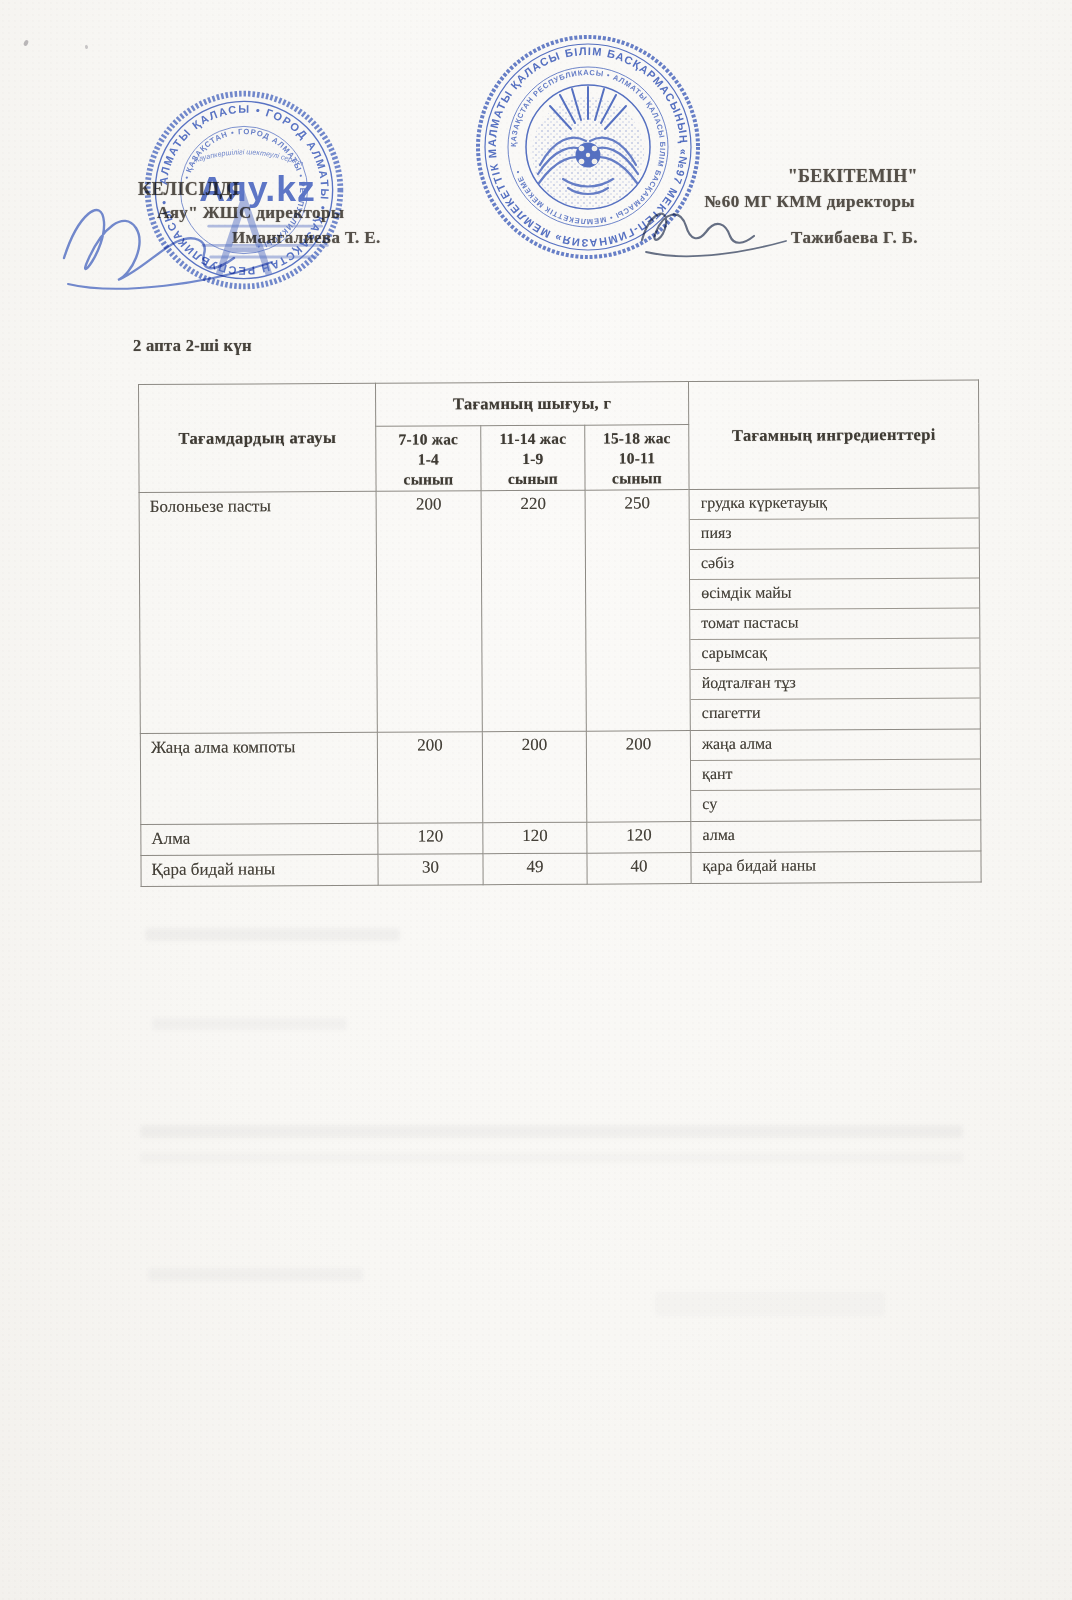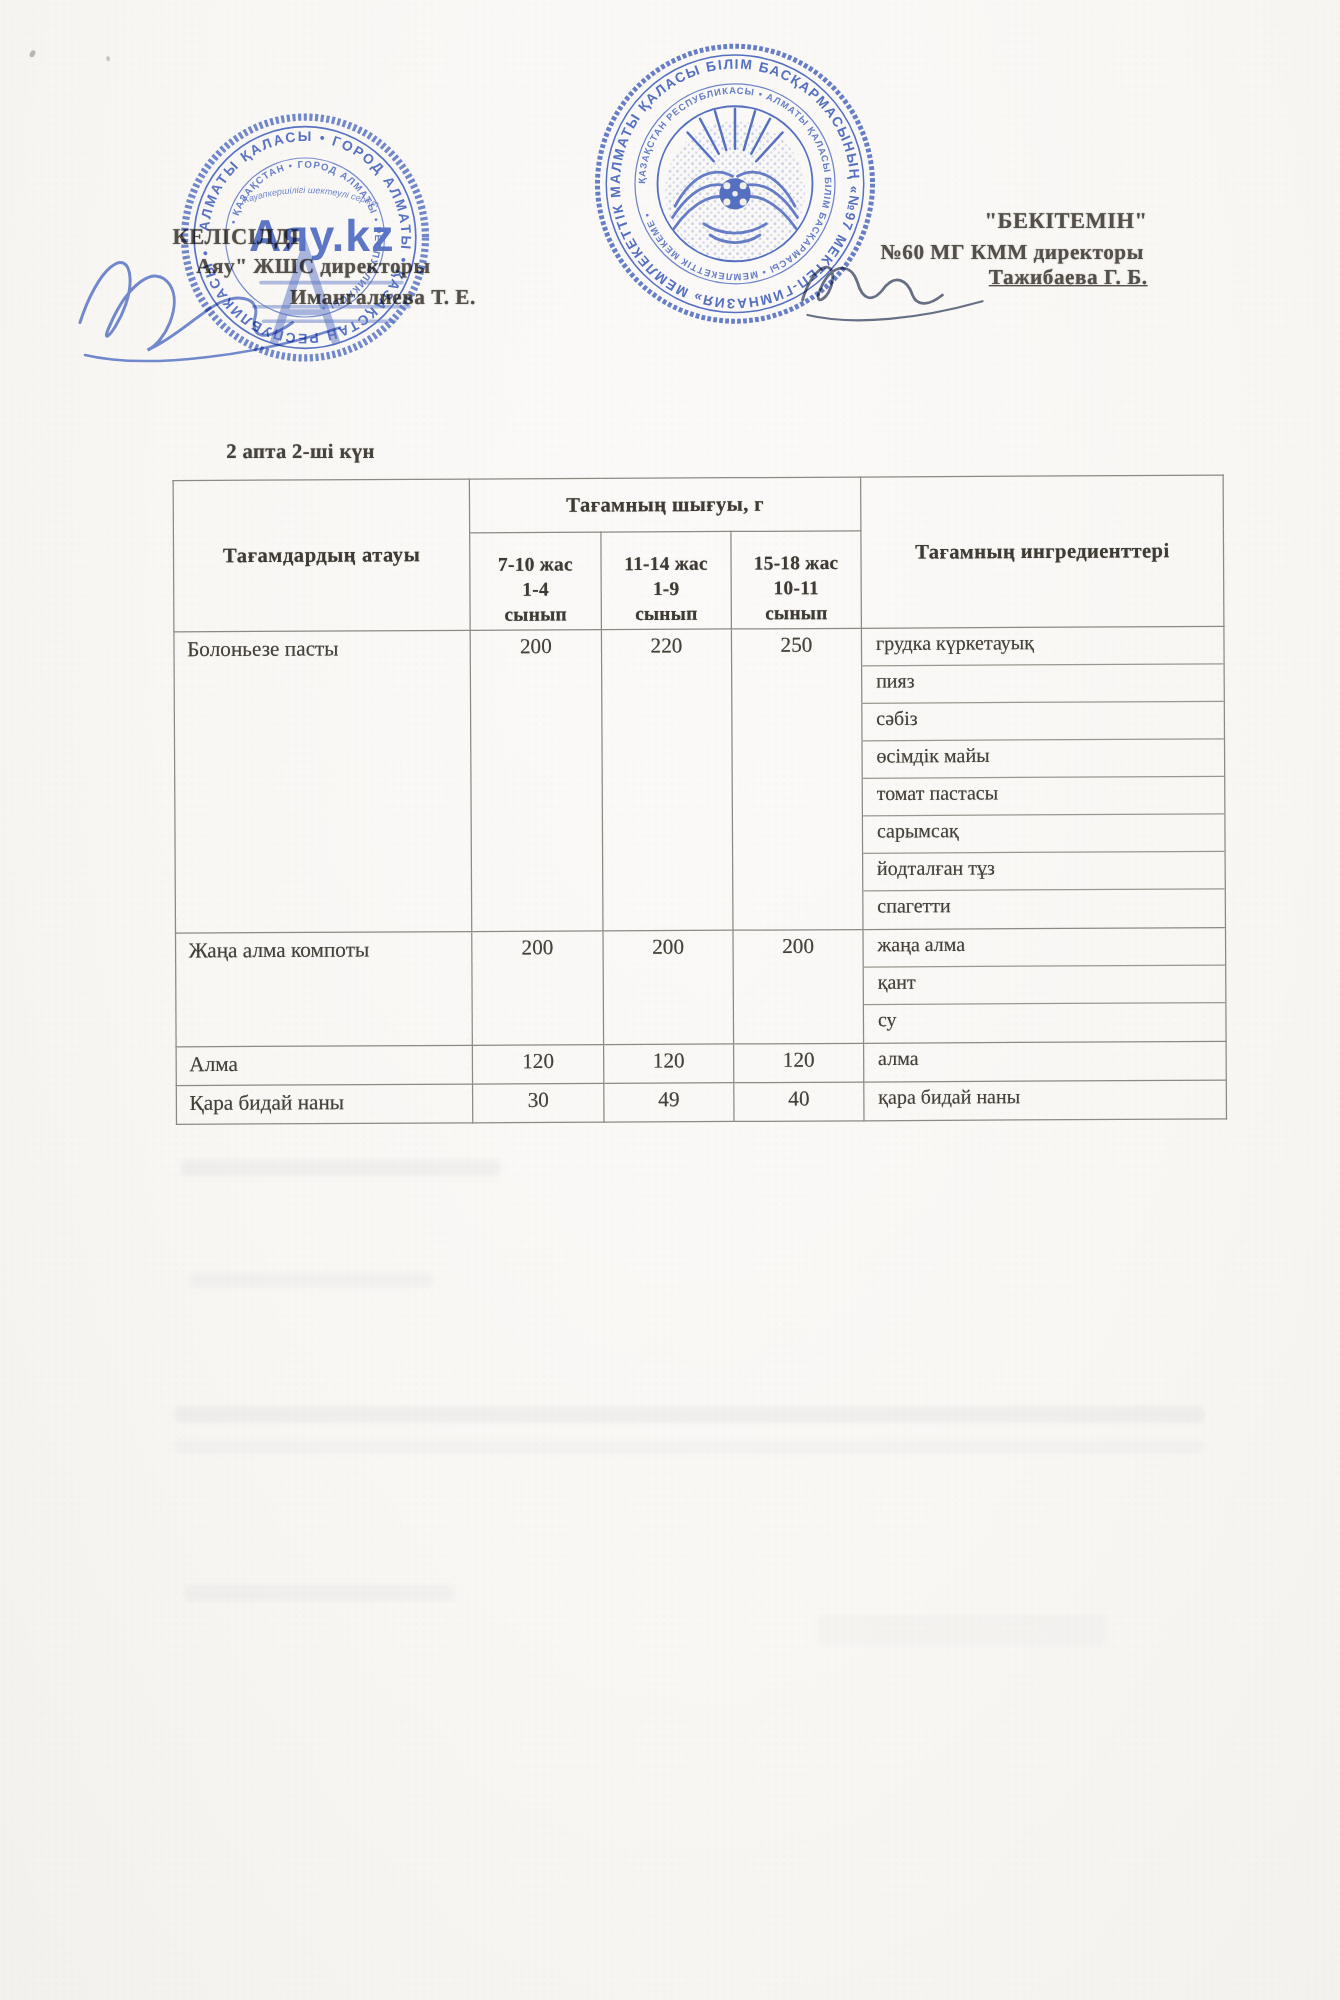--- a/index.html
+++ b/index.html
@@ -25,24 +25,23 @@
     position:absolute;font-weight:bold;color:#544f48;
     text-shadow:0 0 1px rgba(84,79,72,.75);letter-spacing:.4px;
     white-space:nowrap;z-index:2;
   }
   .status{font-size:18px;}
   .org{font-size:17px;}
   .name{font-size:17px;}
   .right-line{text-align:right;}
 
   .heading{
-    position:absolute;left:133px;top:351px;font-size:16.5px;font-weight:bold;
+    position:absolute;left:133px;top:336px;font-size:16.5px;font-weight:bold;
     color:#47433c;text-shadow:0 0 .8px rgba(70,66,60,.7);letter-spacing:.3px;z-index:2;
     font-family:"Liberation Serif", serif;
-    margin-left:48px;
   }
 
   
   .ink{position:absolute;mix-blend-mode:multiply;z-index:4;}
   .stamp{filter:blur(.35px);opacity:.93;}
   .sig{filter:blur(.25px);}
 
   
   .tablewrap{position:absolute;left:138px;top:384px;z-index:2;transform:rotate(-0.3deg);transform-origin:0 0;}
   table.menu{
@@ -51,21 +50,21 @@
   }
   table.menu th, table.menu td{border:1px solid #8d8a84;}
   table.menu th{
     font-weight:bold;vertical-align:middle;text-align:center;
     color:#3f3b34;text-shadow:0 0 .7px rgba(63,59,52,.6);
   }
   th.h-dishes{font-size:16.5px;letter-spacing:.4px;}
   th.h-output{font-size:16.5px;height:40px;letter-spacing:.3px;}
   th.h-ingr{font-size:16.5px;letter-spacing:.3px;}
   tr.agerow{height:62px;}
-  th.age{font-size:15.5px;white-space:pre-line;line-height:20px;padding-top:16px;letter-spacing:.2px;font-family:Liberation Serif, serif;}
+  th.age{font-size:15.5px;white-space:pre-line;line-height:20px;padding-top:3px;letter-spacing:.2px;font-family:Liberation Serif, serif;}
   td{vertical-align:top;}
   td.name{font-size:17px;padding:4px 4px 0 10px;text-shadow:0 0 .6px rgba(69,65,57,.5);}
   td.val{font-size:17px;text-align:center;padding-top:3px;text-shadow:0 0 .6px rgba(69,65,57,.5);}
   td.ingcell{padding:0;}
   .ing{
     height:30px;box-sizing:border-box;border-bottom:1px solid #9b9790;
     font-size:16px;padding:4px 0 0 11px;text-shadow:0 0 .6px rgba(69,65,57,.5);
   }
   .ingwrap .ing:last-child{border-bottom:none;}
 
@@ -185,21 +184,21 @@
           <circle cx="126.5" cy="121.5" r="2.8"></circle>
         <circle cx="113.5" cy="134.5" r="2.8"></circle>
           <circle cx="126.5" cy="134.5" r="2.8"></circle>
         <circle cx="120" cy="128" r="2.2"></circle>
       </g>
     </g>
   </svg>
 
   <div class="typed status right-line" style="left:660px;top:166px;width:258px;">"БЕКІТЕМІН"</div>
   <div class="typed org right-line" style="left:660px;top:192px;width:255px;">№60 МГ КММ директоры</div>
-  <div class="typed name right-line" style="left:660px;top:212px;width:258px;text-decoration:underline;">Тажибаева Г. Б.</div>
+  <div class="typed name right-line" style="left:660px;top:228px;width:258px;">Тажибаева Г. Б.</div>
 
   <svg class="ink sig" style="left:636px;top:200px;" width="160" height="62" viewBox="0 0 160 62">
     <g fill="none" stroke="#4e5a74" stroke-width="2.2" stroke-linecap="round" opacity=".85">
       <path d="M6,40 C14,12 32,6 30,24 C28,40 14,46 20,32 C28,12 44,8 50,26 C54,40 62,42 70,32 C80,18 90,24 94,36 C98,46 108,44 118,36"></path>
       <path d="M10,52 C48,61 100,55 150,41" stroke-width="1.8"></path>
     </g>
   </svg>
 
   <div class="heading">2 апта 2-ші күн</div>
 

